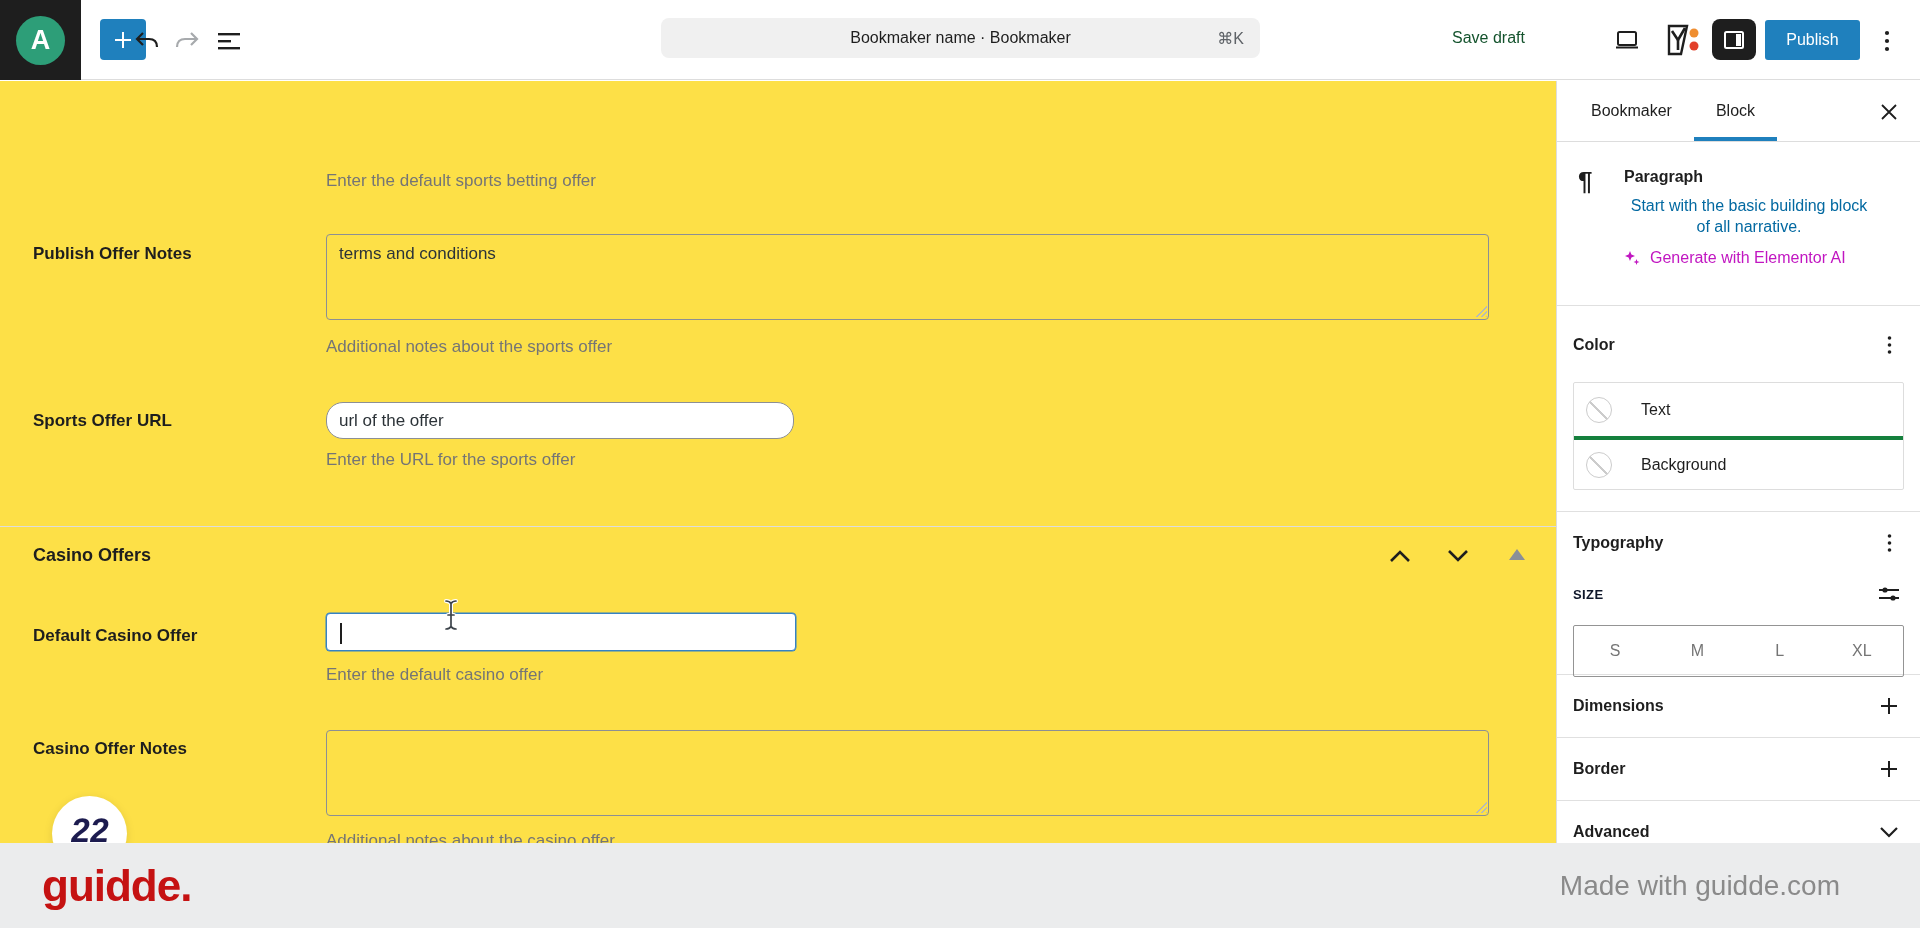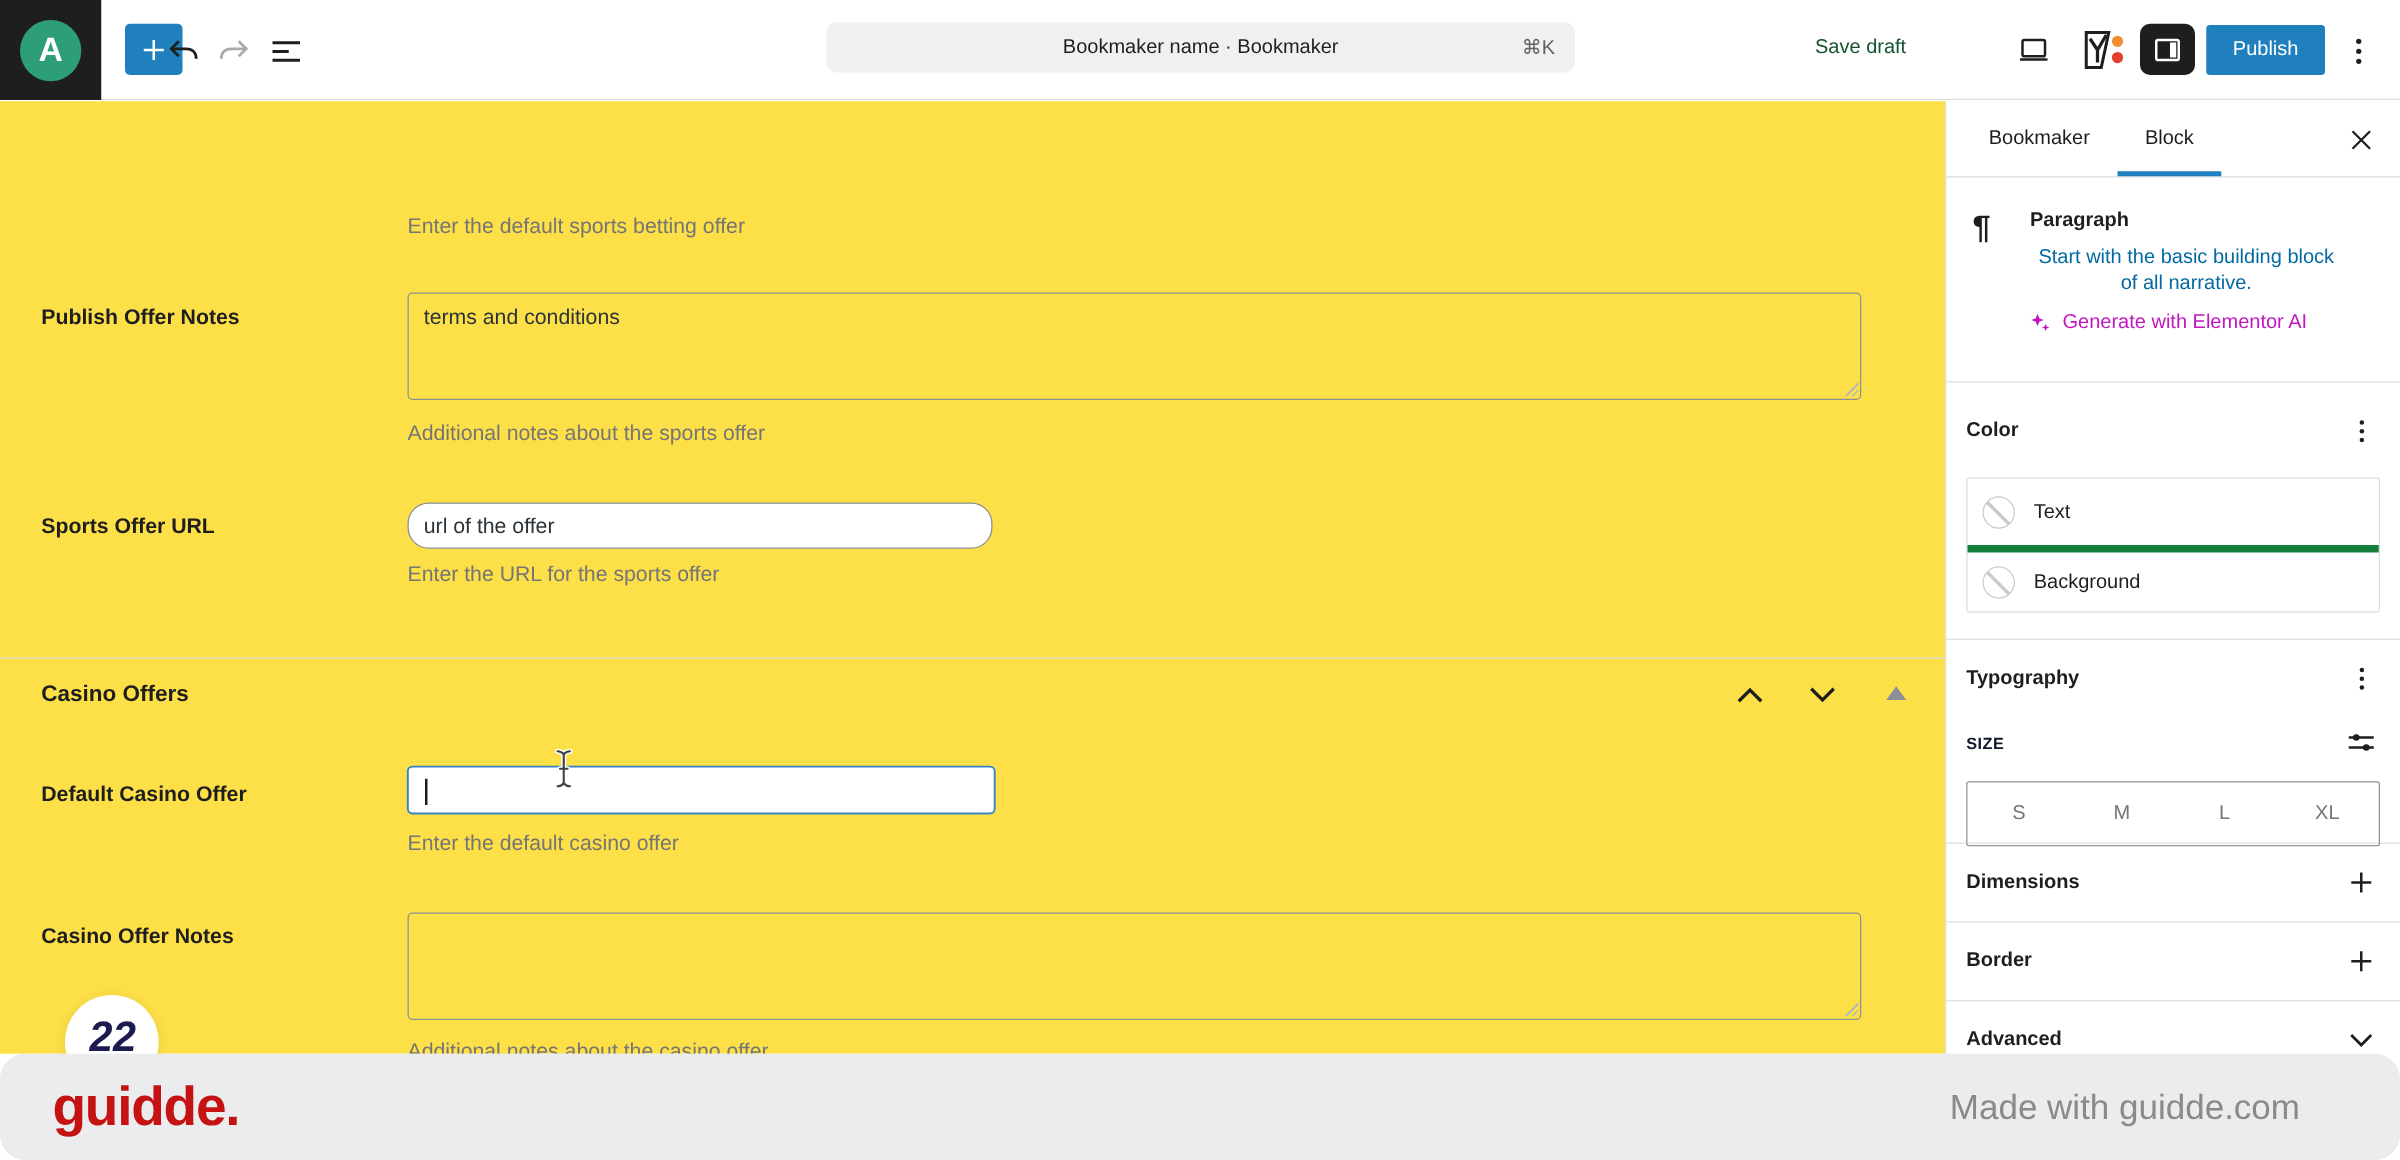--- a/index.html
+++ b/index.html
@@ -52,36 +52,36 @@
   .pilcrow { font-size:26px; font-weight:700; color:#1e1e1e; line-height:1; }
   .block-title { font-size:16px; font-weight:600; color:#1e1e1e; margin-bottom:9px; }
   .block-desc { font-size:16px; color:#0369a1; line-height:1.32; margin-bottom:12px; max-width:250px;text-align:center; }
   .ai-link { display:flex; align-items:center; gap:9px; background:none; border:none; font-family:inherit; font-size:16px; color:#c116c1; cursor:pointer; padding:0; }
   .panel { border-bottom:1px solid #e0e0e0; padding:0 16px; position:relative; }
   .panel-head { display:flex; align-items:center; justify-content:space-between; }
   .panel-title { font-size:16px; font-weight:600; color:#1e1e1e; }
   .kebab { background:none; border:none; cursor:pointer; width:30px; height:30px; display:flex; align-items:center; justify-content:center; }
   .color-panel { height:206px; padding-top:24px; }
   .color-box { margin-top:22px; border:1px solid #ddd; border-radius:2px; }
-  .color-row { height:53px; display:flex; align-items:center; gap:15px; padding-left:12px; cursor:pointer; }
-  .color-row + .color-row { border-top:6px solid #15803d; }
+  .color-row { height:53px; display:flex; align-items:center; gap:29px; padding-left:12px; cursor:pointer; }
+  .color-row + .color-row { border-top:4px solid #15803d; }
   .swatch { width:26px; height:26px; border-radius:50%; border:1px solid #ccc; background:linear-gradient(45deg, transparent 44%, #ccc 44% 52%, transparent 52%); }
   .color-label { font-size:16px; color:#1e1e1e; }
   .typo-panel { height:163px; padding-top:16px; }
   .size-row { margin-top:21px; display:flex; align-items:center; justify-content:space-between; }
   .size-label { font-size:13px; font-weight:700; letter-spacing:.4px; color:#0f172a; }
   .size-seg { margin-top:16px; height:52px; border:1px solid #949494; border-radius:2px; display:flex; }
   .size-opt { flex:1; background:none; border:none; font-family:inherit; font-size:16px; color:#757575; cursor:pointer; }
   .row-panel { height:63px; display:flex; align-items:center; justify-content:space-between; padding:0 16px; border-bottom:1px solid #e0e0e0; cursor:pointer; }
   .icon-btn { background:none; border:none; cursor:pointer; width:30px; height:30px; display:flex; align-items:center; justify-content:center; }
 
   
   .badge { position:absolute; left:52px; top:796px; width:75px; height:75px; border-radius:50%; background:#fff; box-shadow:0 2px 10px rgba(0,0,0,.10); z-index:5; display:flex; align-items:center; justify-content:center; }
   .badge-text { font-size:34px; font-weight:800; color:#1c1b4f; transform:skewX(-8deg) translateY(-3px); }
-  .footer { position:absolute; left:0; top:843px; width:1920px; height:85px; background:#ebeced; z-index:30; display:flex; align-items:center; justify-content:space-between; padding:0 80px 0 42px;border-radius:20px; }
+  .footer { position:absolute; left:0; top:843px; width:1920px; height:85px; background:#ebeced; z-index:30; display:flex; align-items:center; justify-content:space-between; padding:0 80px 0 42px; }
   .brand { font-size:44px; font-weight:700; color:#c51212; letter-spacing:-1px; }
   .tagline { font-size:28px; color:#8a8a8a; }
 </style>
 </head>
 <body>
 
 <div class="stage">
 
   <div class="topbar">
     <div class="logo-block">

